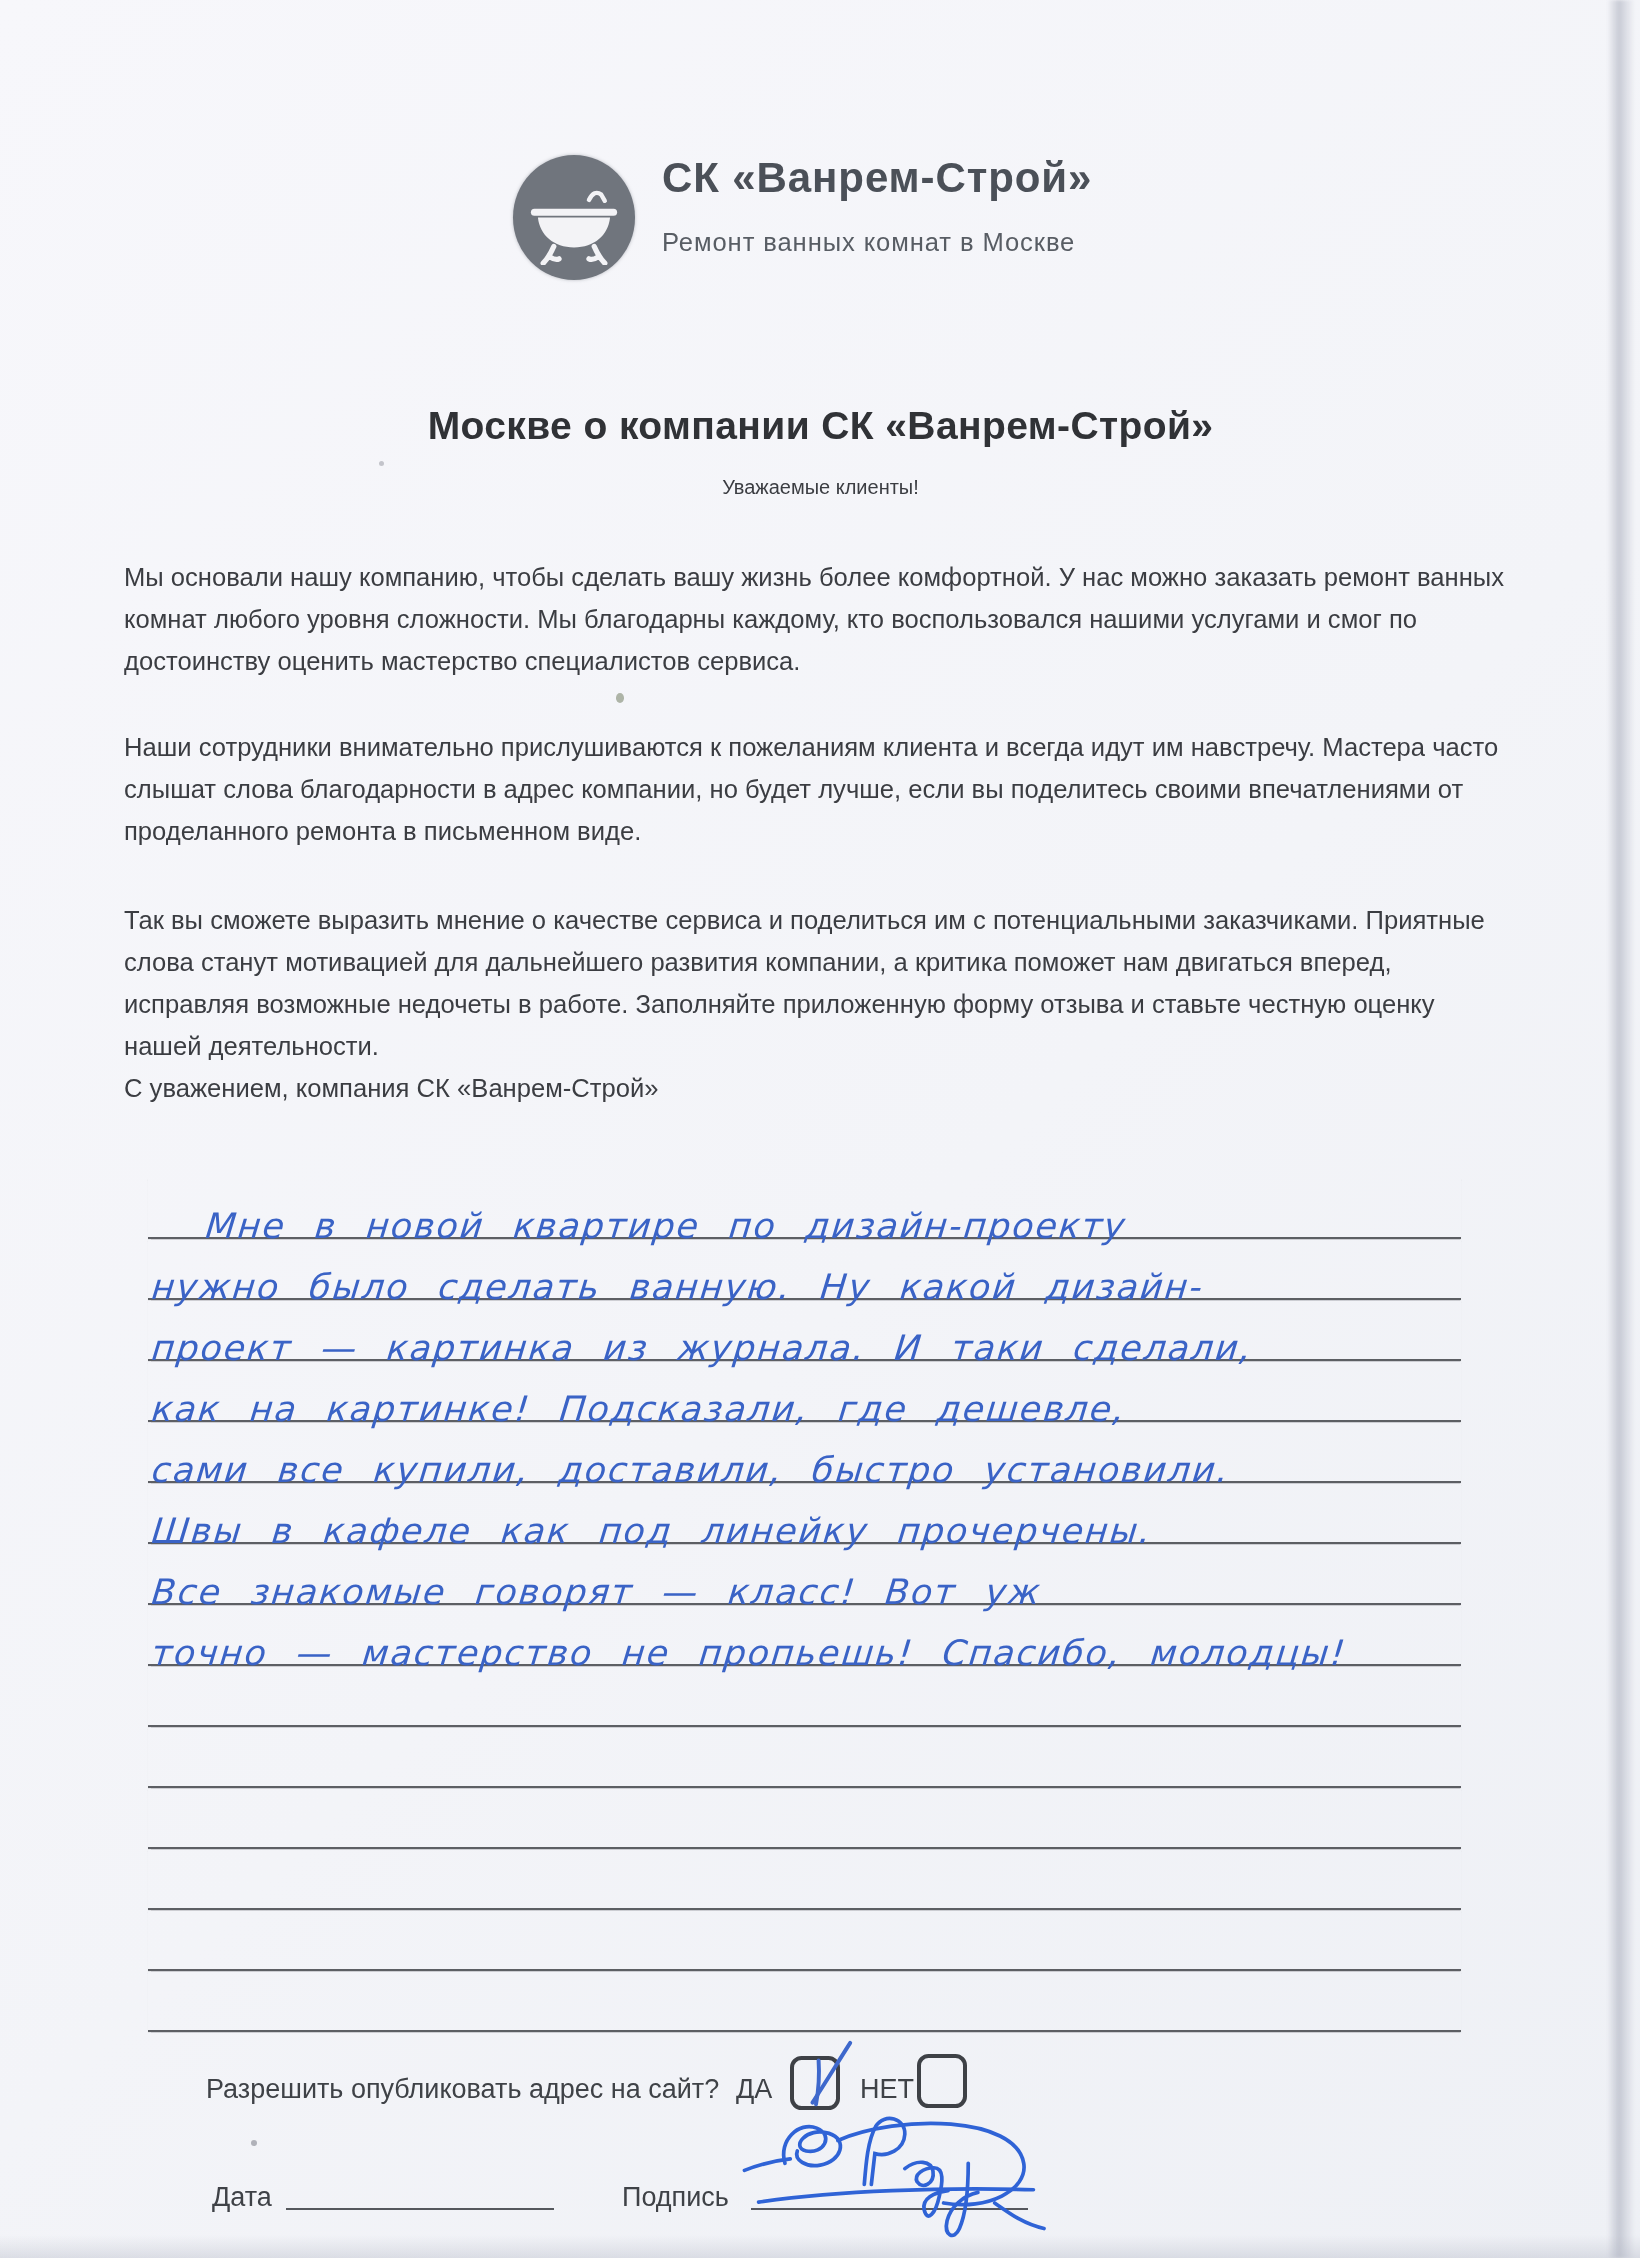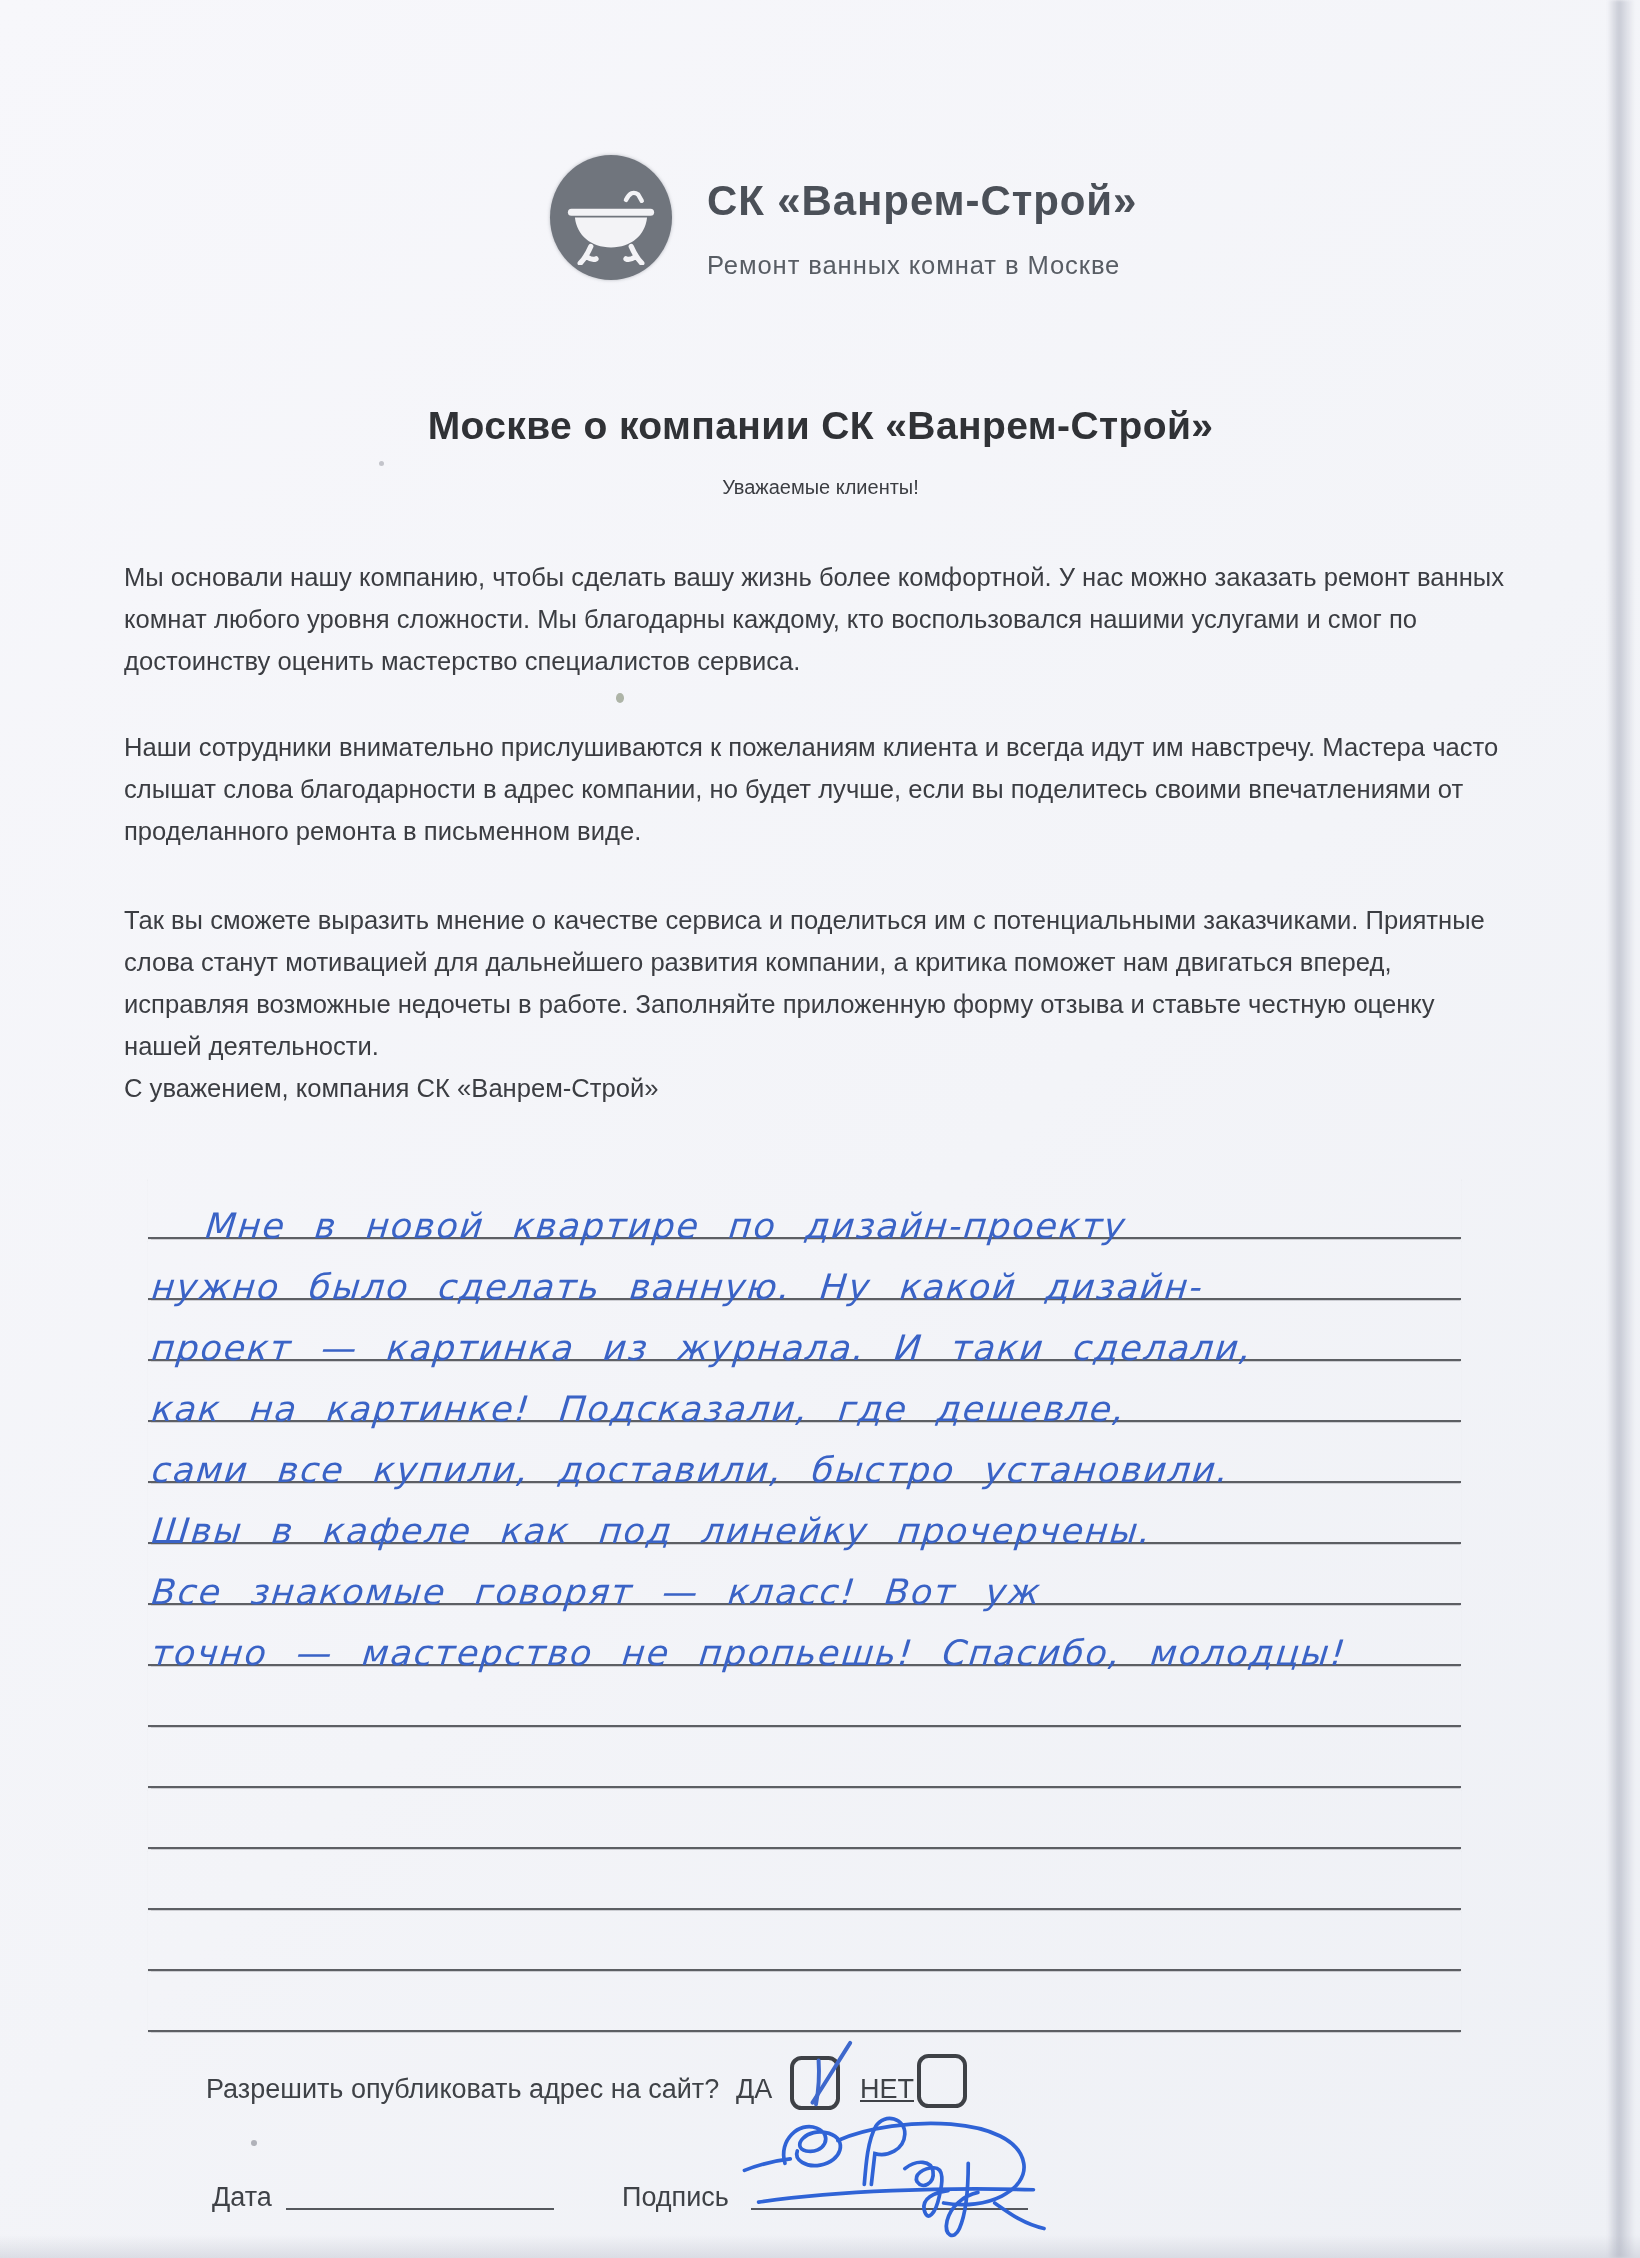--- a/index.html
+++ b/index.html
@@ -12,21 +12,21 @@
     position:absolute;top:0;left:1607px;width:26.5px;height:2258px;
     background:linear-gradient(90deg,rgba(150,155,172,0) 0%,rgba(148,153,170,.45) 45%,rgba(170,175,190,.28) 75%,rgba(200,203,215,.05) 100%);
     filter:blur(1.8px);pointer-events:none;
   }
   .scan-bottom{
     position:absolute;left:0;bottom:0;width:100%;height:23px;
     background:linear-gradient(0deg,rgba(176,180,194,.35),rgba(176,180,194,0));
     pointer-events:none;
   }
   
-  .logo-row{position:absolute;top:155px;left:550px;display:flex;align-items:flex-end;gap:35px;}
+  .logo-row{position:absolute;top:155px;left:513px;display:flex;align-items:flex-start;gap:27px;}
   .logo-circle{
     width:122px;height:125px;border-radius:50%;background:#70757d;
     display:flex;align-items:center;justify-content:center;flex:0 0 auto;
     box-shadow:0 0 3.5px rgba(90,95,105,.4);
   }
   .brand-name{font-size:42px;font-weight:bold;color:#4b5058;letter-spacing:0.9px;line-height:1.1;}
   .brand-tagline{font-size:25.6px;color:#585d64;letter-spacing:0.9px;margin-top:27px;}
   
   .doc-title{position:absolute;top:404px;left:0;width:1641px;text-align:center;
     font-size:39px;font-weight:bold;color:#303236;letter-spacing:0.4px;}
@@ -48,21 +48,21 @@
     transform:skewX(-6deg);transform-origin:left bottom;
   }
   .review-line:nth-child(1) .hw{left:56px;}
   
   .consent-row{position:absolute;top:2054px;left:206px;width:1059px;height:56px;font-size:27px;color:#3f4247;}
   .consent-question{position:absolute;left:0;bottom:5.3px;}
   .yes-label{position:absolute;left:530px;bottom:5.3px;}
   .checkbox{position:absolute;bottom:0;width:42px;height:46px;border:4.4px solid #3e4146;border-radius:11.5px;background:transparent;}
   .yes-box{left:584px;}
   .no-box{left:711px;bottom:1.8px;}
-  .no-label{position:absolute;left:654px;bottom:5.3px;text-decoration:underline;}
+  .no-label{position:absolute;left:654px;bottom:5.3px;}
   .consent-check{position:absolute;left:787px;top:2034px;width:79px;height:81px;overflow:visible;}
   
   .date-row{position:absolute;top:2166px;left:212px;width:1253px;height:97px;font-size:27px;color:#3f4247;}
   .date-label{position:absolute;left:0;top:16px;}
   .date-line{position:absolute;left:74px;top:42px;width:268px;border-bottom:2.6px solid rgba(58,60,66,.85);}
   .sign-label{position:absolute;left:410px;top:16px;}
   .sign-line{position:absolute;left:539px;top:42px;width:277px;border-bottom:2.6px solid rgba(58,60,66,.85);}
   .signature-svg{position:absolute;left:732px;top:2114px;width:328px;height:148px;overflow:visible;}
   
   .speck{position:absolute;border-radius:50%;pointer-events:none;}

